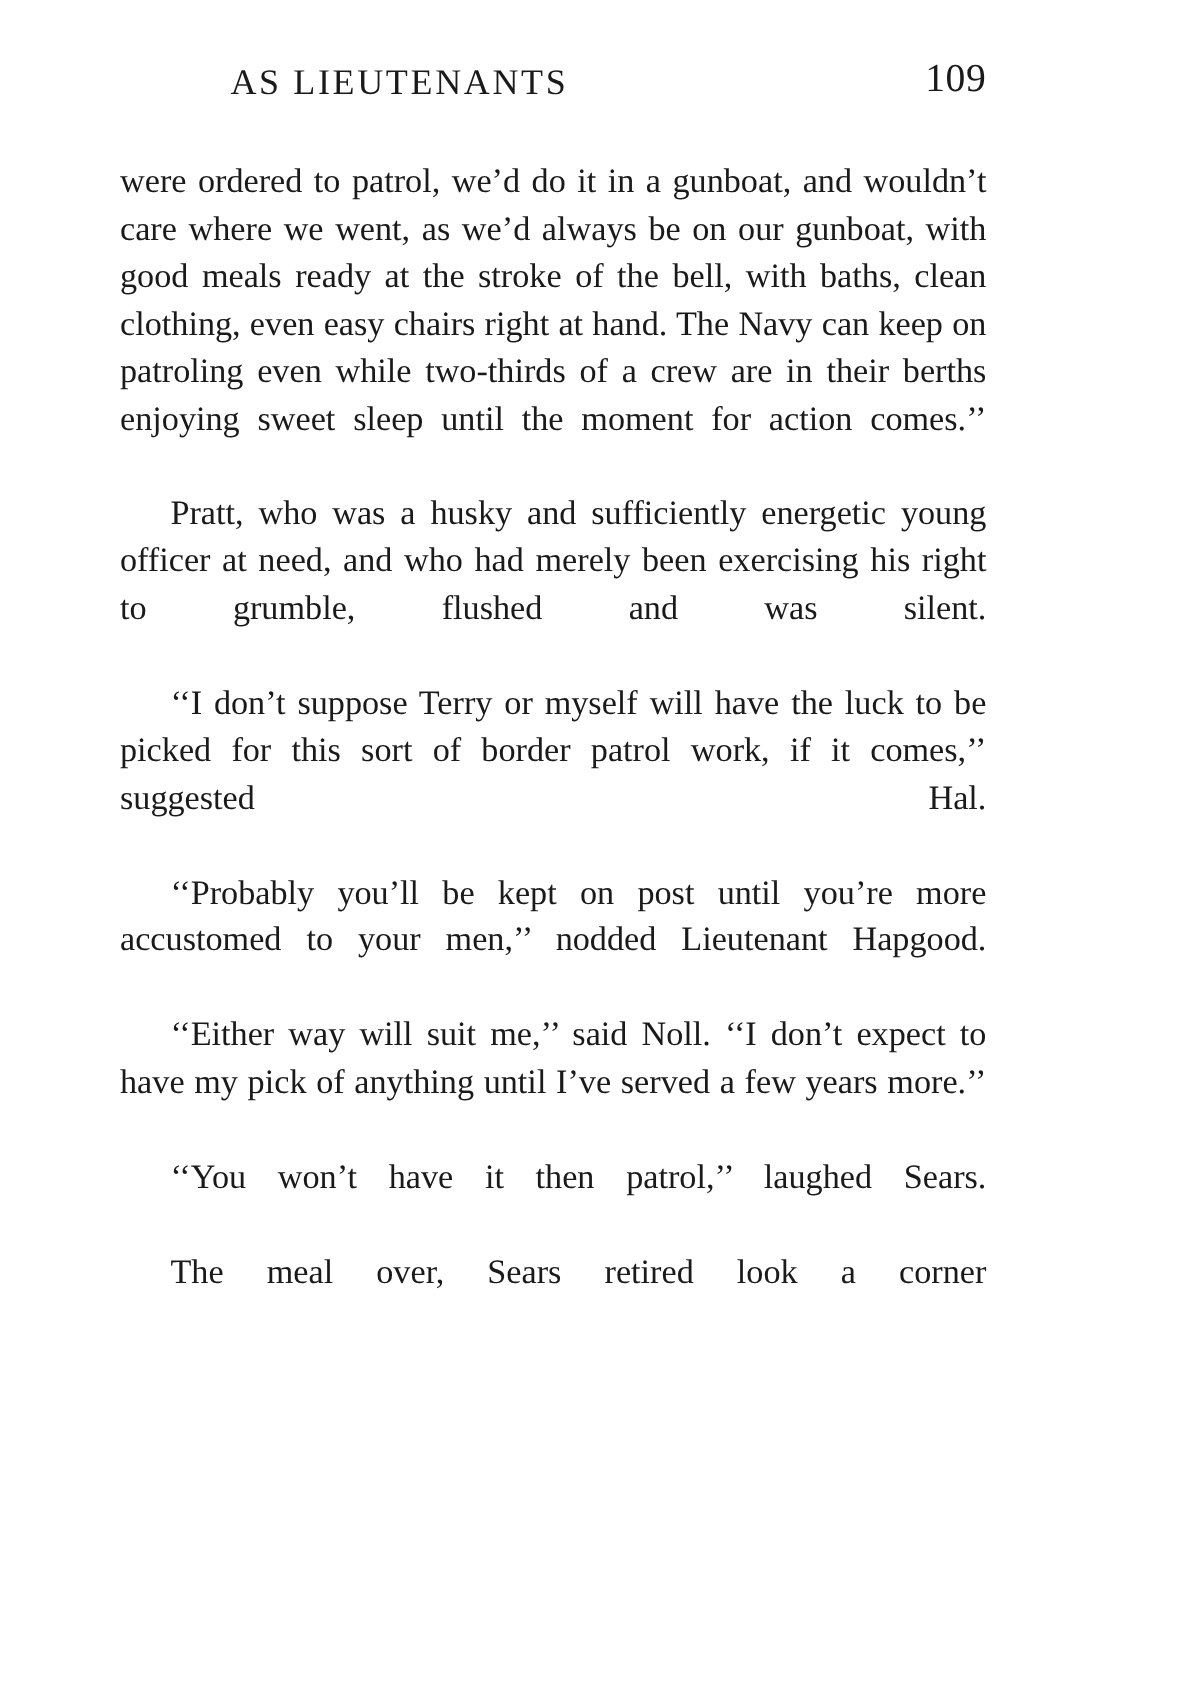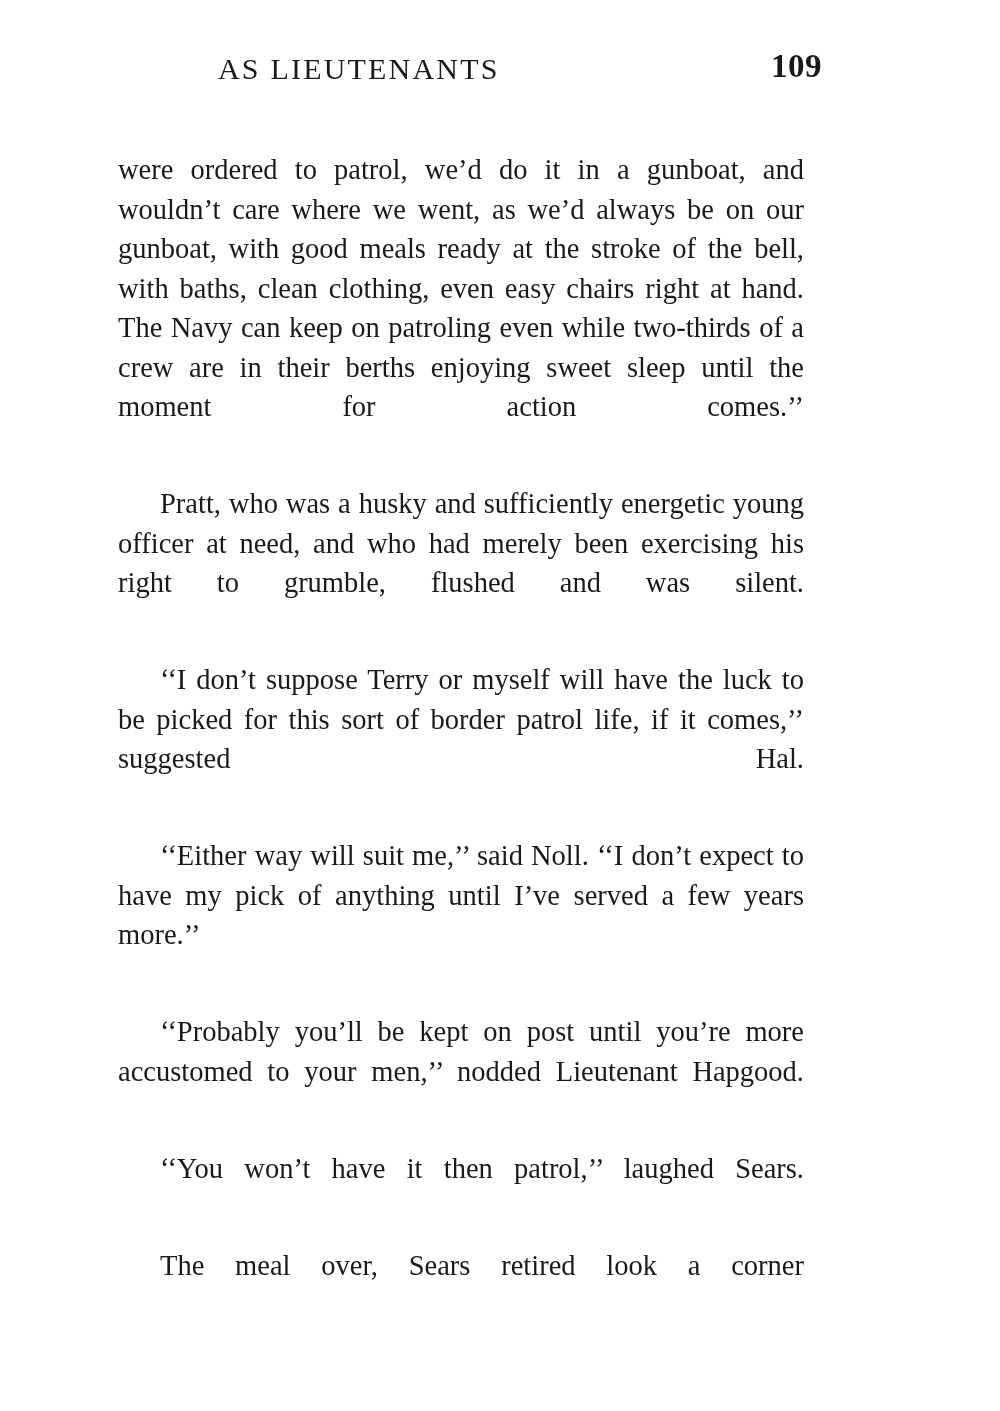--- a/index.html
+++ b/index.html
@@ -28,42 +28,42 @@
     width: 720px;
     display: flex;
     align-items: baseline;
     justify-content: flex-start;
   }
   .head-title {
     font-size: 30px;
     letter-spacing: 2.2px;
     font-weight: normal;
     white-space: nowrap;
-    margin-left: 118px;
+    margin-left: 92px;
   }
   .folio {
     position: absolute;
     top: 48px;
     right: 178px;
     font-size: 33px;
-    font-weight: bold;
+    font-weight: normal;
     letter-spacing: 0.5px;
   }
   .body-text {
     position: absolute;
     top: 132px;
     left: 100px;
     width: 722px;
     font-size: 28.5px;
     line-height: 39.5px;
     text-align: justify;
     text-justify: inter-word;
   }
   .para {
-    margin: 18px;
+    margin: 0;
     text-indent: 42px;
   }
   .para.no-indent {
     text-indent: 0;
   }
   
   .para::after {
     content: "";
     display: inline-block;
     width: 100%;
@@ -76,20 +76,20 @@
 
   <div class="running-head">
     <span class="head-title">AS LIEUTENANTS</span>
   </div>
 
   <div class="folio">109</div>
 
   <div class="body-text">
     <p class="para no-indent">were ordered to patrol, we’d do it in a gunboat, and wouldn’t care where we went, as we’d always be on our gunboat, with good meals ready at the stroke of the bell, with baths, clean clothing, even easy chairs right at hand.  The Navy can keep on patroling even while two-thirds of a crew are in their berths enjoying sweet sleep until the moment for action comes.’’</p>
     <p class="para">Pratt, who was a husky and sufficiently energetic young officer at need, and who had merely been exercising his right to grumble, flushed and was silent.</p>
-    <p class="para">‘‘I don’t suppose Terry or myself will have the luck to be picked for this sort of border patrol life, if it comes,’’ suggested Hal.</p>
+    <p class="para">‘‘I don’t suppose Terry or myself will have the luck to be picked for this sort of border patrol work, if it comes,’’ suggested Hal.</p>
+    <p class="para">‘‘Probably you’ll be kept on post until you’re more accustomed to your men,’’ nodded Lieutenant Hapgood.</p>
     <p class="para">‘‘Either way will suit me,’’ said Noll.  ‘‘I don’t expect to have my pick of anything until I’ve served a few years more.’’</p>
-    <p class="para">‘‘Probably you’ll be kept on post until you’re more accustomed to your men,’’ nodded Lieutenant Hapgood.</p>
     <p class="para">‘‘You won’t have it then patrol,’’ laughed Sears.</p>
     <p class="para">The meal over, Sears retired look a corner</p>
   </div>
 
 </div>
 
 </body></html>

